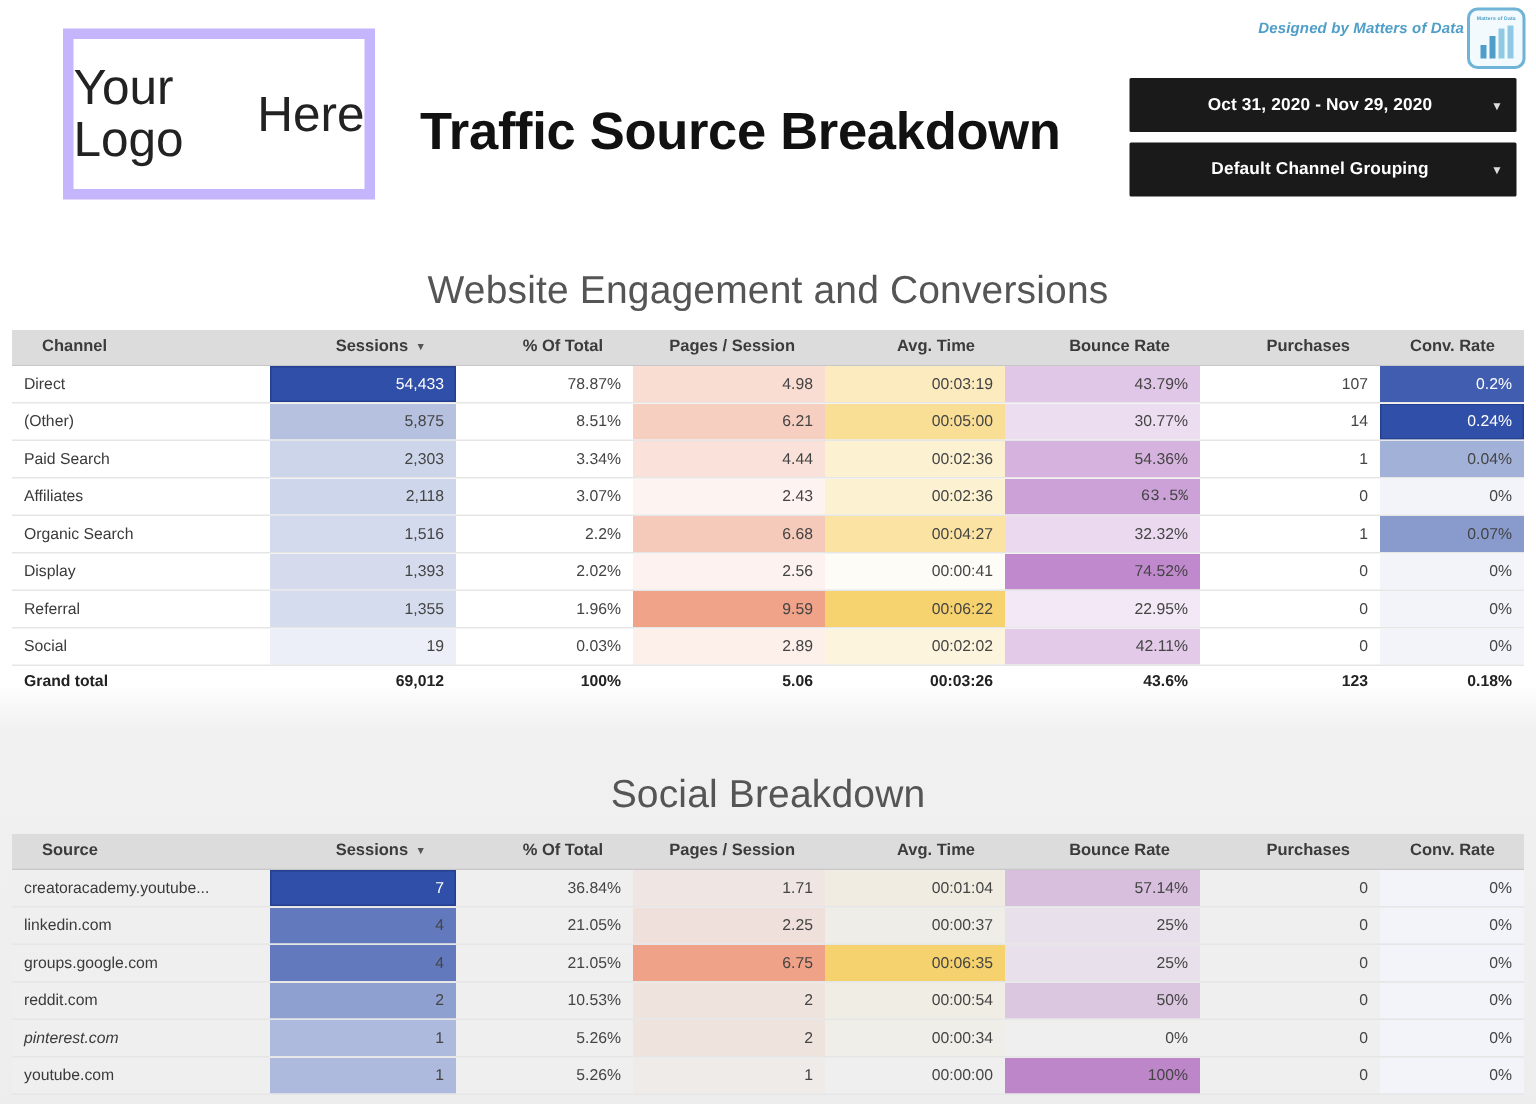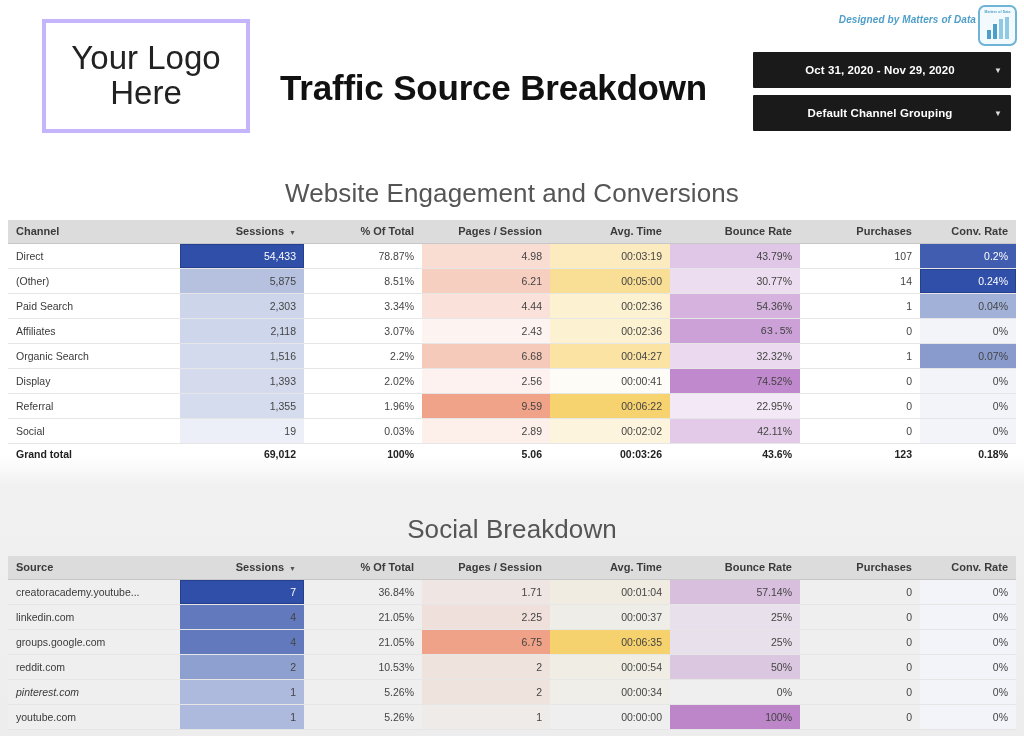--- a/index.html
+++ b/index.html
@@ -10,22 +10,22 @@
     font-family:"Liberation Sans", sans-serif;
     color:#333;
   }
   .page { position:relative; width:1024px; height:736px;
           background:linear-gradient(to bottom,#ffffff 0%,#ffffff 62%,#f1f1f1 66%,#ededed 100%); }
 
   
   .header { position:relative; height:150px; background:#fff; }
   .logo-box {
     position:absolute; left:42px; top:19px; width:208px; height:114px;
-    border:4px solid #c4b5fd; background:#fff;
-    display:flex; flex-direction:column; align-items:center; justify-content:center;
+    border:7px solid #c4b5fd; background:#fff;
+    display:flex; align-items:center; justify-content:center;
     line-height:1.05;
   }
   .logo-line { font-size:33px; color:#222; font-weight:400; letter-spacing:0px; }
   .main-title {
     position:absolute; left:280px; top:68px;
     font-size:35px; font-weight:bold; color:#111; letter-spacing:-0.2px;
   }
   .credit {
     position:absolute; right:48px; top:14px;
     font-size:10px; font-style:italic; font-weight:bold;
@@ -61,21 +61,21 @@
   .st1 { position:absolute; left:0; top:178px; }
   .st2 { position:absolute; left:0; top:514px; }
 
   
   .tbl { position:absolute; left:8px; width:1008px; border-collapse:collapse;
          table-layout:fixed; font-size:10.5px; }
   .tbl1 { top:220px; }
   .tbl2 { top:556px; }
   .tbl th {
     background:#dcdcdc; color:#3b3b3b; font-size:11px; font-weight:bold;
-    height:23px; padding:0 8px; text-align:right; white-space:nowrap;
+    height:23px; padding:0 20px; text-align:right; white-space:nowrap;
     border-bottom:1px solid #c8c8c8;
   }
   .tbl th.first { text-align:left; }
   .tbl td {
     height:25px; padding:0 8px; text-align:right; white-space:nowrap;
     color:#444; font-size:10.5px; border-bottom:1px solid #e6e6e6;
     overflow:hidden; text-overflow:ellipsis;
   }
   .tbl td.first { text-align:left; color:#3a3a3a; }
   .tbl tr.total td { font-weight:bold; color:#222; border-bottom:none;

